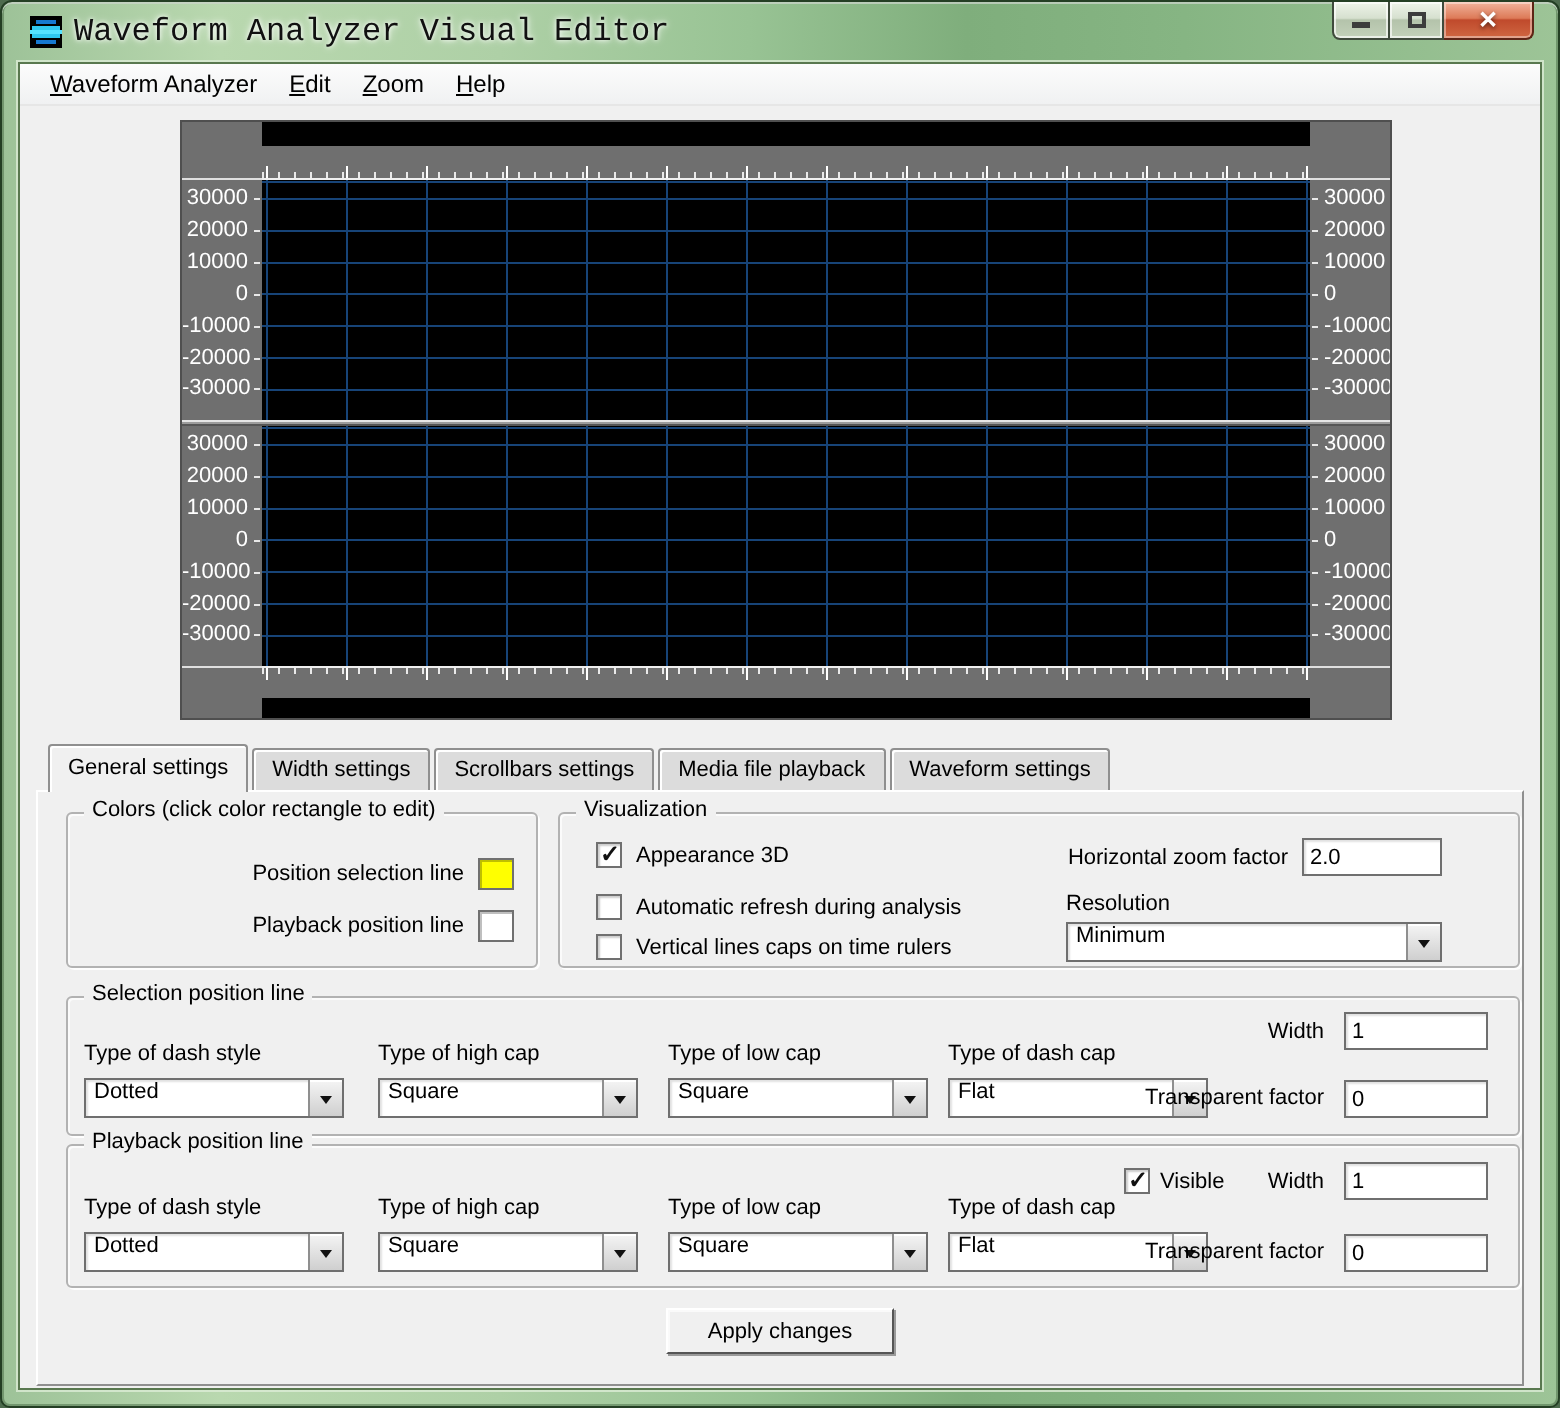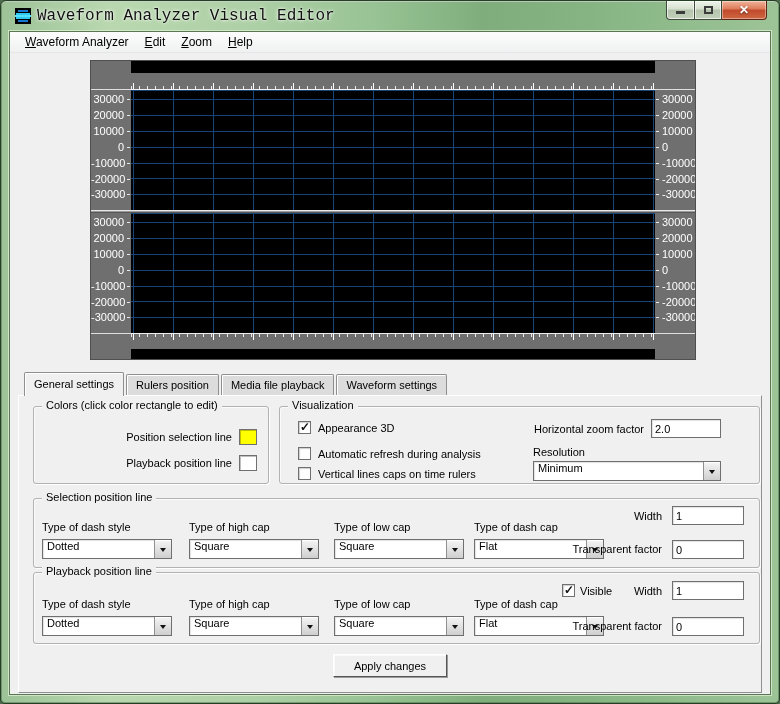--- a/index.html
+++ b/index.html
@@ -175,21 +175,22 @@
             <div class="rlabel" style="top: 66.6px;">-10000</div>
             <div class="rlabel" style="top: 82.5px;">-20000</div>
             <div class="rlabel" style="top: 98.4px;">-30000</div>
           </div>
         <div class="corner bottom"></div>
       </div>
     </div>
 
     <div class="tabs">
       <div class="tab active">General settings</div>
-      <div class="tab">Rulers position</div>
+      <div class="tab">Width settings</div>
+      <div class="tab">Scrollbars settings</div>
       <div class="tab">Media file playback</div>
       <div class="tab">Waveform settings</div>
     </div>
 
     <div class="pane">
 
       <div class="group" style="left:14px; top:10px; width:236px; height:78px;padding-left:48px;">
         <span class="gtitle">Colors (click color rectangle to edit)</span>
         <span class="lbl r" style="left:0; top:24px; width:198px;">Position selection line</span>
         <span class="swatch" style="left: 205px; top: 22px; background: rgb(255, 255, 0);"></span>

